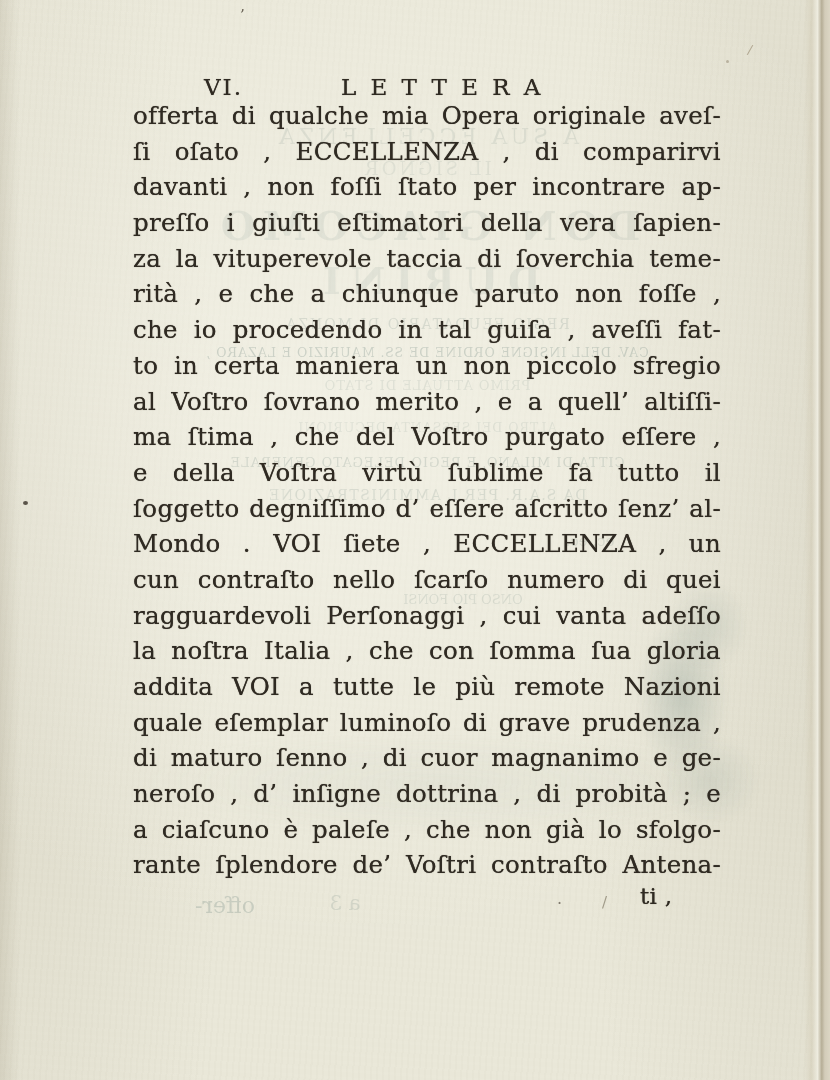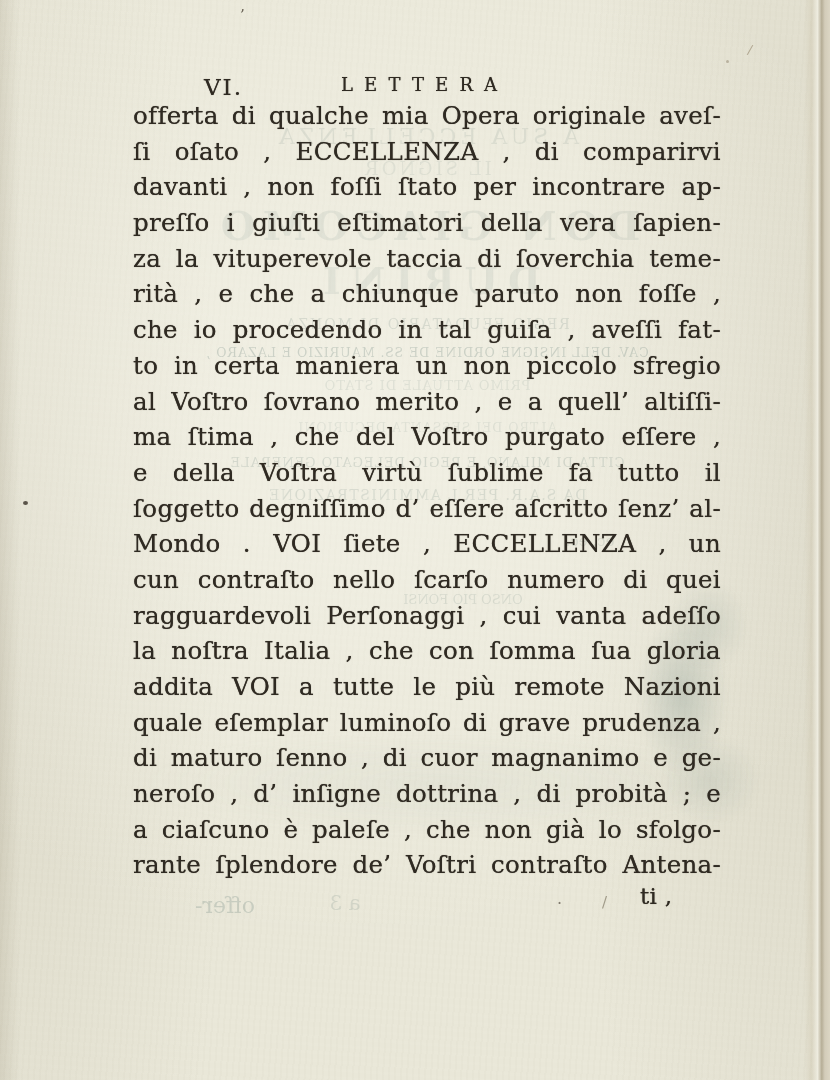--- a/index.html
+++ b/index.html
@@ -12,21 +12,21 @@
       radial-gradient(130% 90% at 42% 38%, rgba(249,248,239,.55) 0%, rgba(249,248,239,0) 55%),
       radial-gradient(40% 120% at 0% 60%, rgba(128,118,90,.10), rgba(128,118,90,0) 70%),
       radial-gradient(45% 130% at 100% 45%, rgba(128,118,90,.13), rgba(128,118,90,0) 72%),
       repeating-linear-gradient(94deg, rgba(150,145,118,.03) 0 2px, rgba(0,0,0,0) 2px 6px),
       repeating-linear-gradient(4deg, rgba(255,255,255,.035) 0 3px, rgba(0,0,0,0) 3px 8px);
   }
   
   .ink{ text-shadow:0 0 0.7px rgba(47,42,34,.85); letter-spacing:.3px;}
   .header-row{position:absolute;top:74px;left:0;width:830px;height:30px;}
   .pagenum{position:absolute;left:188px;top:0;font-size:23px;letter-spacing:2px;margin-left:16px;}
-  .running-title{position:absolute;left:341px;top:0;font-size:18px;letter-spacing:.62em;}
+  .running-title{position:absolute;left:341px;top:0;font-size:23px;letter-spacing:.62em;}
   .body-text{
     position:absolute;left:133px;top:98px;width:588px;
     font-size:24.5px;line-height:35.7px;
   }
   .body-text .line{
     text-align:justify;text-align-last:justify;height:35.7px;white-space:nowrap;
   }
   .catchword{position:absolute;left:640px;top:883px;font-size:23px;}
   
   .ghost{

